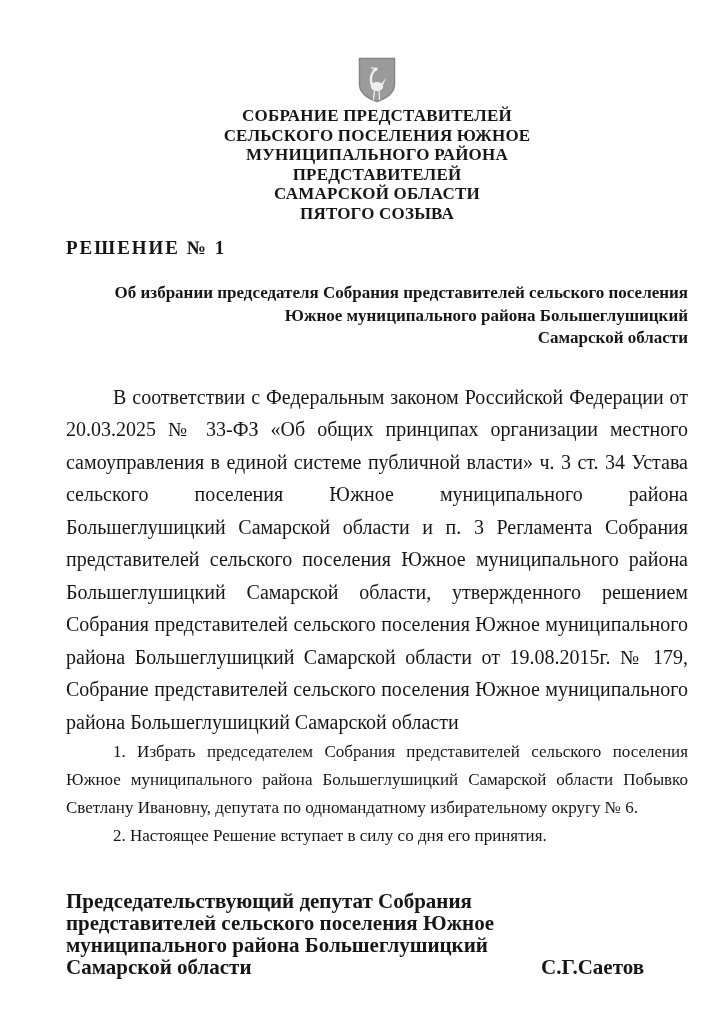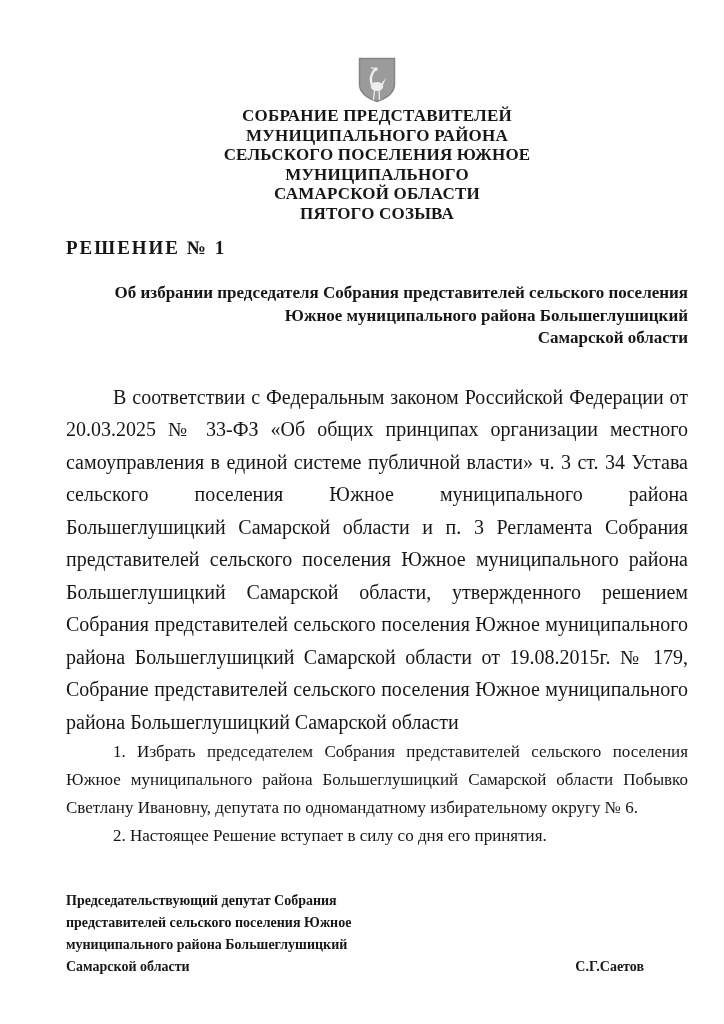--- a/index.html
+++ b/index.html
@@ -72,21 +72,21 @@
     line-height: 28px;
     text-align: justify;
     text-indent: 47px;
   }
   .signature {
     margin-top: 40px;
     display: flex;
     justify-content: space-between;
     align-items: flex-end;
     font-weight: 700;
-    font-size: 14px;
+    font-size: 21px;
     line-height: 22px;
   }
   .sig-left { white-space: nowrap; }
   .sig-name { padding-right: 44px; white-space: nowrap; margin-top: 48px; }
 </style>
 </head>
 <body>
 
 <div class="page">
   <div class="content">
@@ -101,23 +101,23 @@
         <ellipse cx="21" cy="30.5" rx="6.2" ry="4.6" fill="#eeeeee"></ellipse>
         <path d="M25.5 27.5 L30.2 21.5 L26.8 29.5 Z" fill="#eeeeee"></path>
         <path d="M16.3 29.5 Q13.2 23 16.8 16.5 Q18 14.2 19.6 13.4" stroke="#eeeeee" stroke-width="2.4" fill="none" stroke-linecap="round"></path>
         <circle cx="19.9" cy="13.1" r="1.8" fill="#eeeeee"></circle>
         <path d="M18.6 12.7 L15.4 11.9" stroke="#eeeeee" stroke-width="1.2" stroke-linecap="round"></path>
       </svg>
     </div>
 
     <div class="org">
       <div>СОБРАНИЕ ПРЕДСТАВИТЕЛЕЙ</div>
+      <div>СЕЛЬСКОГО ПОСЕЛЕНИЯ ЮЖНОЕ</div>
       <div>МУНИЦИПАЛЬНОГО РАЙОНА</div>
-      <div>СЕЛЬСКОГО ПОСЕЛЕНИЯ ЮЖНОЕ</div>
-      <div>МУНИЦИПАЛЬНОГО</div>
+      <div>ПРЕДСТАВИТЕЛЕЙ</div>
       <div>САМАРСКОЙ ОБЛАСТИ</div>
       <div>ПЯТОГО СОЗЫВА</div>
     </div>
 
     <div class="decision-title">РЕШЕНИЕ № 1</div>
 
     <div class="subject">
       <div>Об избрании председателя Собрания представителей сельского поселения</div>
       <div>Южное  муниципального района Большеглушицкий</div>
       <div>Самарской области</div>

